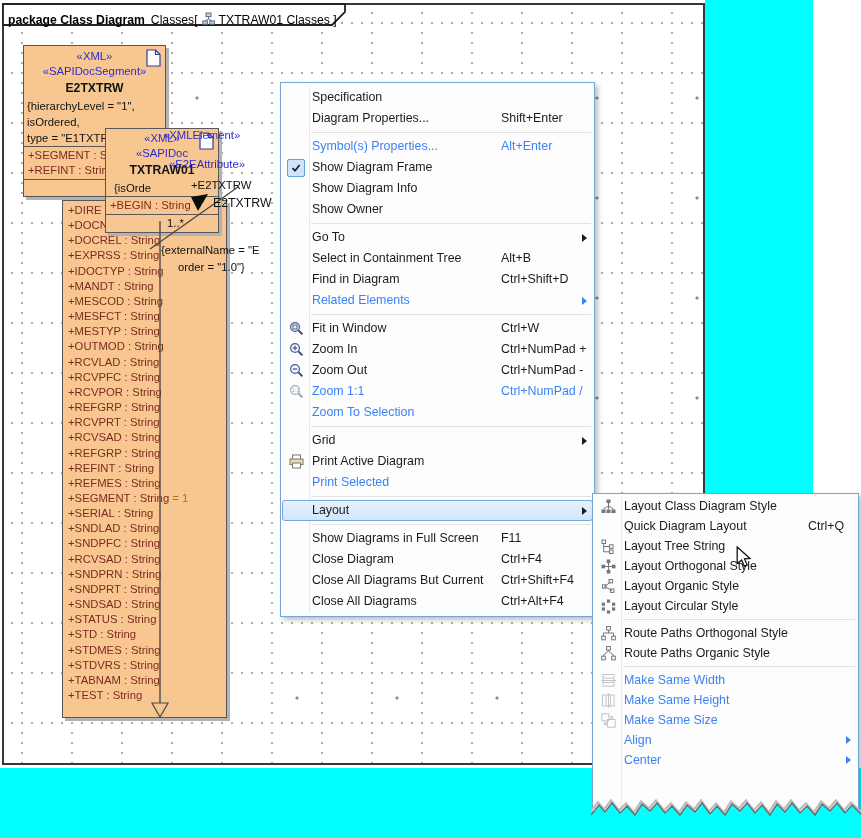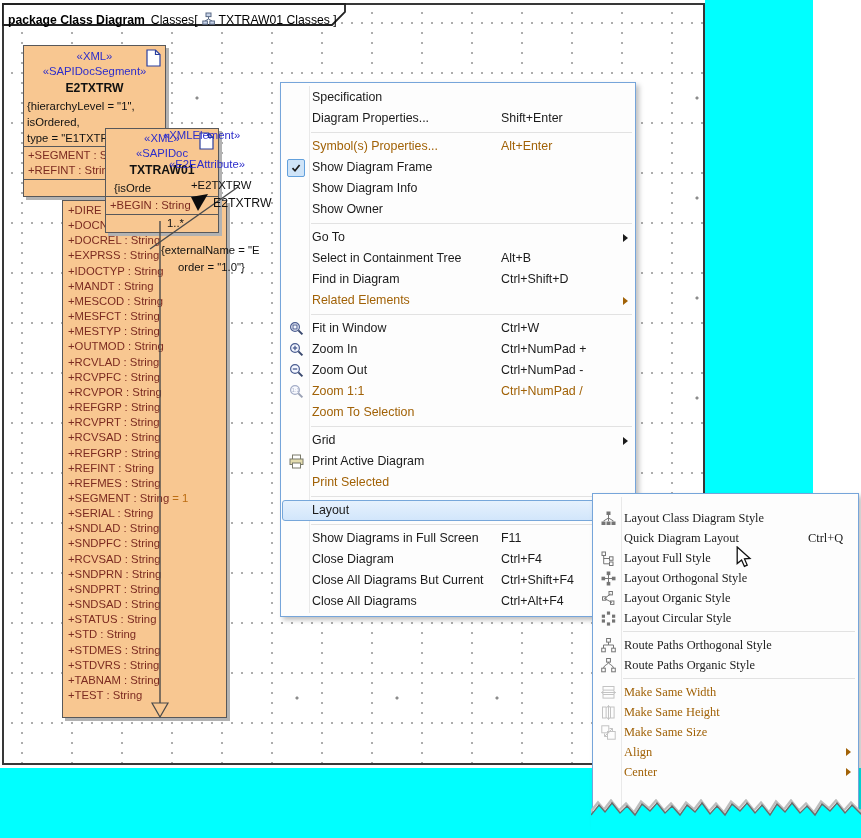--- a/index.html
+++ b/index.html
@@ -38,32 +38,32 @@
   .multrow{line-height:15px;padding-left:61px;color:#111;}
   .doc-icon{position:absolute;top:3px;right:4px;}
   svg.lines{position:absolute;left:0;top:0;z-index:4;pointer-events:none;}
   .lbl{position:absolute;white-space:nowrap;font-size:11.3px;color:#101010;z-index:4;}
   .lbl.blue{color:#2d2dcb;}
   .lbl.big{font-size:12.3px;}
   
   .menu{position:absolute;background:#fdfdfd;border:1px solid #76a5da;box-shadow:3px 3px 5px rgba(0,0,0,.25);
         padding:4px 0;box-sizing:border-box;}
   .menu::before{content:'';position:absolute;left:28px;top:3px;bottom:3px;width:1px;background:#e9e9e9;}
-  #ctx{left:280px;top:82px;width:356px;z-index:5;}
-  #sub{left:592px;top:493px;width:267px;height:332px;z-index:6;padding-top:14px;overflow:hidden;font-family:Liberation Serif, serif;}
+  #ctx{left:280px;top:82px;width:315px;z-index:5;}
+  #sub{left:592px;top:493px;width:267px;height:332px;z-index:6;padding-top:2px;overflow:hidden;}
   .mi{position:relative;height:21px;line-height:21px;font-size:12.4px;color:#1b1b1b;}
   #sub .mi{height:20px;line-height:20px;}
   .mi>span{position:absolute;z-index:1;}
   .mi .lab{left:31px;white-space:nowrap;}
   .mi .sc{left:220px;white-space:nowrap;}
   #sub .mi .sc{left:215px;text-align:right;}
   .mi .ic{left:2px;top:0;width:26px;height:100%;display:flex;align-items:center;justify-content:center;}
   .mi .arr{right:7px;top:50%;margin-top:-4px;width:0;height:0;
            border-left:5px solid currentColor;border-top:4px solid transparent;border-bottom:4px solid transparent;}
-  .mi.disabled{color:#a16207;}
+  .mi.disabled{color:#3b82f6;}
   .mi.disabled .ic{opacity:.5;}
   .mi.hl::before{content:'';position:absolute;left:1px;right:1px;top:0;bottom:0;
       background:linear-gradient(#e6f1fd,#d2e6fb);border:1px solid #77a7da;border-radius:3px;box-sizing:border-box;}
   .sep{height:7px;position:relative;}
   .sep::after{content:'';position:absolute;left:30px;right:3px;top:3px;height:1px;background:#e2e2e2;}
   .chk{width:18px;height:18px;background:#cfe4f8;border:1px solid #62a0dc;border-radius:2px;
        display:flex;align-items:center;justify-content:center;box-sizing:border-box;}
   #tear{position:absolute;left:591px;top:799px;z-index:7;pointer-events:none;}
   #cursor{position:absolute;left:736px;top:546px;z-index:8;pointer-events:none;}
 </style>
@@ -355,21 +355,21 @@
       </div>
       <div class="mi">
         <span class="ic">
           <svg width="15" height="15" viewBox="0 0 15 15">
             <rect x="1" y="1" width="3.5" height="3.5" fill="none" stroke="#757575"></rect>
             <path d="M2.7 4.5 V12.8 H8 M2.7 7.5 H8" stroke="#757575" fill="none"></path>
             <rect x="8.5" y="5.8" width="3.5" height="3.5" fill="none" stroke="#757575"></rect>
             <rect x="8.5" y="11" width="3.5" height="3.5" fill="none" stroke="#757575"></rect>
           </svg>
         </span>
-        <span class="lab">Layout Full Style</span>
+        <span class="lab">Layout Tree String</span>
       </div>
       <div class="mi">
         <span class="ic">
           <svg width="15" height="15" viewBox="0 0 15 15">
             <path d="M7.5 2 V13 M2 7.5 H13" stroke="#757575"></path>
             <rect x="5.7" y="0.5" width="3.6" height="3.6" fill="#757575"></rect>
             <rect x="0.5" y="5.7" width="3.6" height="3.6" fill="#757575"></rect>
             <rect x="10.9" y="5.7" width="3.6" height="3.6" fill="#757575"></rect>
             <rect x="5.7" y="10.9" width="3.6" height="3.6" fill="#757575"></rect>
           </svg>

